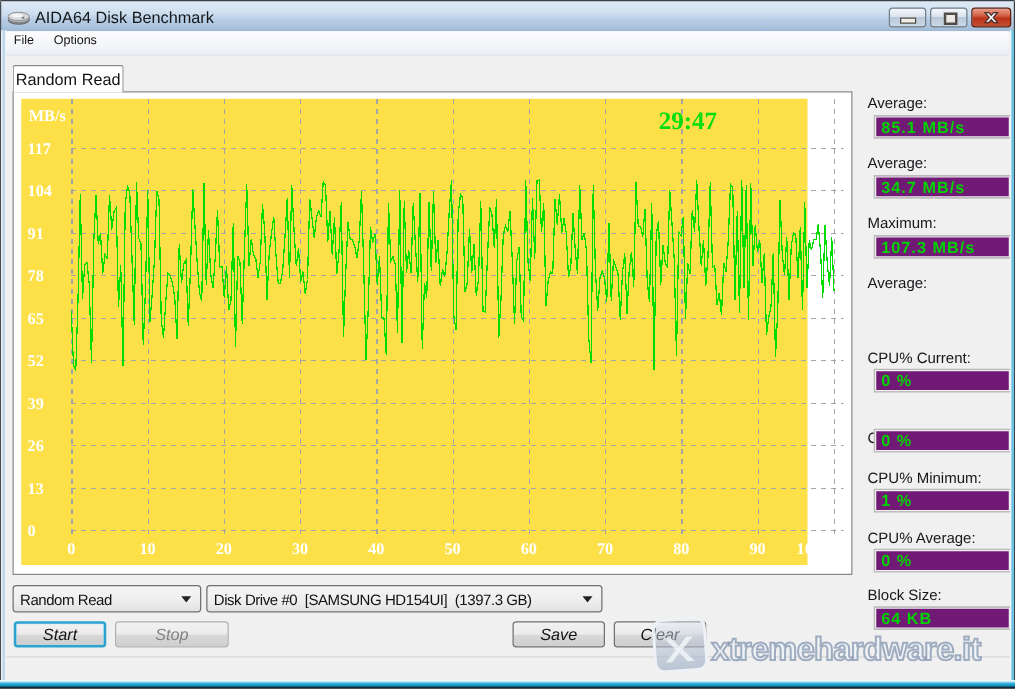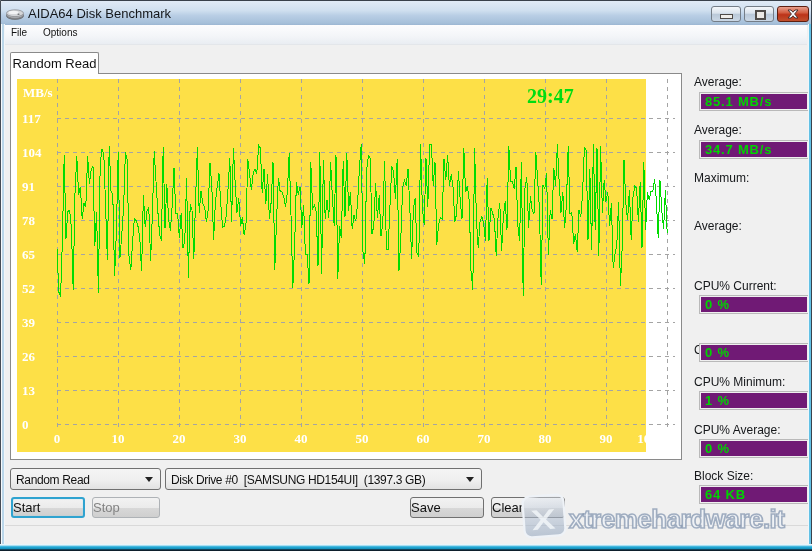--- a/index.html
+++ b/index.html
@@ -58,23 +58,23 @@
   font-size:12px;letter-spacing:-0.35px;color:#111;}
 .combo .txt{position:absolute;left:5px;top:4px;white-space:pre;}
 .combo .arr{position:absolute;right:7px;top:8px;width:0;height:0;
   border-left:4px solid transparent;border-right:4px solid transparent;border-top:5px solid #222;}
 #combo1{left:10px;width:151px;}
 #combo2{left:165px;width:317px;}
 
 .btn{position:absolute;top:497px;width:74px;height:21px;box-sizing:border-box;
   border:1px solid #707070;border-radius:3px;
   background:linear-gradient(#f2f2f2 0%, #ebebeb 50%, #d8d8d8 52%, #cfcfcf 100%);
-  font-size:13px;color:#111;line-height:19px;}
+  font-size:13px;color:#111;text-align:center;line-height:19px;font-style:italic;}
 #bstart{left:11px;border:2px solid #2fa3d0;box-shadow:inset 0 0 1px #7cd1ee;line-height:17px;}
-#bstop{left:92px;width:68px;border-color:#aeb2b6;color:#838383;}
+#bstop{left:92px;width:91px;border-color:#aeb2b6;color:#838383;}
 #bsave{left:410px;}
 #bclear{left:491px;}
 
 #statsep{position:absolute;left:4px;top:525px;width:804px;height:1px;background:#d9d9d9;}
 
 #wmark{position:absolute;left:520px;top:492px;z-index:9;}
 #wmtext{position:absolute;left:49px;top:12px;font-size:26px;font-weight:bold;
   font-family:"Liberation Sans",sans-serif;letter-spacing:-0.5px;
   color:rgba(228,233,240,0.6);-webkit-text-stroke:1.6px rgba(128,146,172,0.72);
   text-shadow:0 1px 1px rgba(255,255,255,0.8), 0 -1px 1px rgba(255,255,255,0.5);}
@@ -164,20 +164,23 @@
   </div>
   <div class="rlabel" style="top:77px">Average:</div>
   <div class="rbox" style="top:92.5px">
       <span>85.1 MB/s</span>
     </div>
   <div class="rlabel" style="top:125px">Average:</div>
   <div class="rbox" style="top:140.5px">
       <span>34.7 MB/s</span>
     </div>
   <div class="rlabel" style="top:173px">Maximum:</div>
+  <div class="rbox" style="top:188.5px">
+      <span>107.3 MB/s</span>
+    </div>
   <div class="rlabel" style="top:221px">Average:</div>
   <div class="rlabel" style="top:281px">CPU% Current:</div>
   <div class="rbox" style="top:295.5px">
       <span>0 %</span>
     </div>
   <div class="rlabel" style="top:345px">CPU% Minimum:</div>
   <div class="rbox" style="top:343.5px">
       <span>0 %</span>
     </div>
   <div class="rlabel" style="top:377px">CPU% Minimum:</div>

